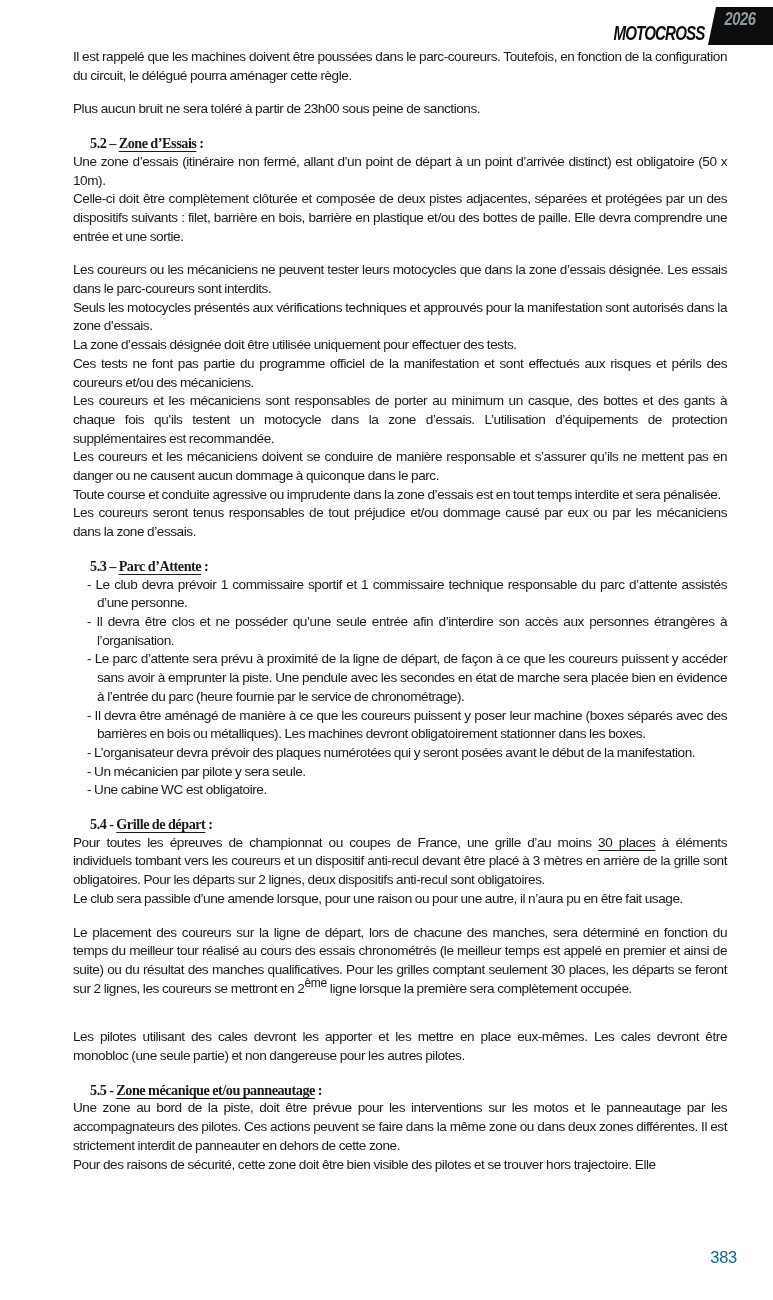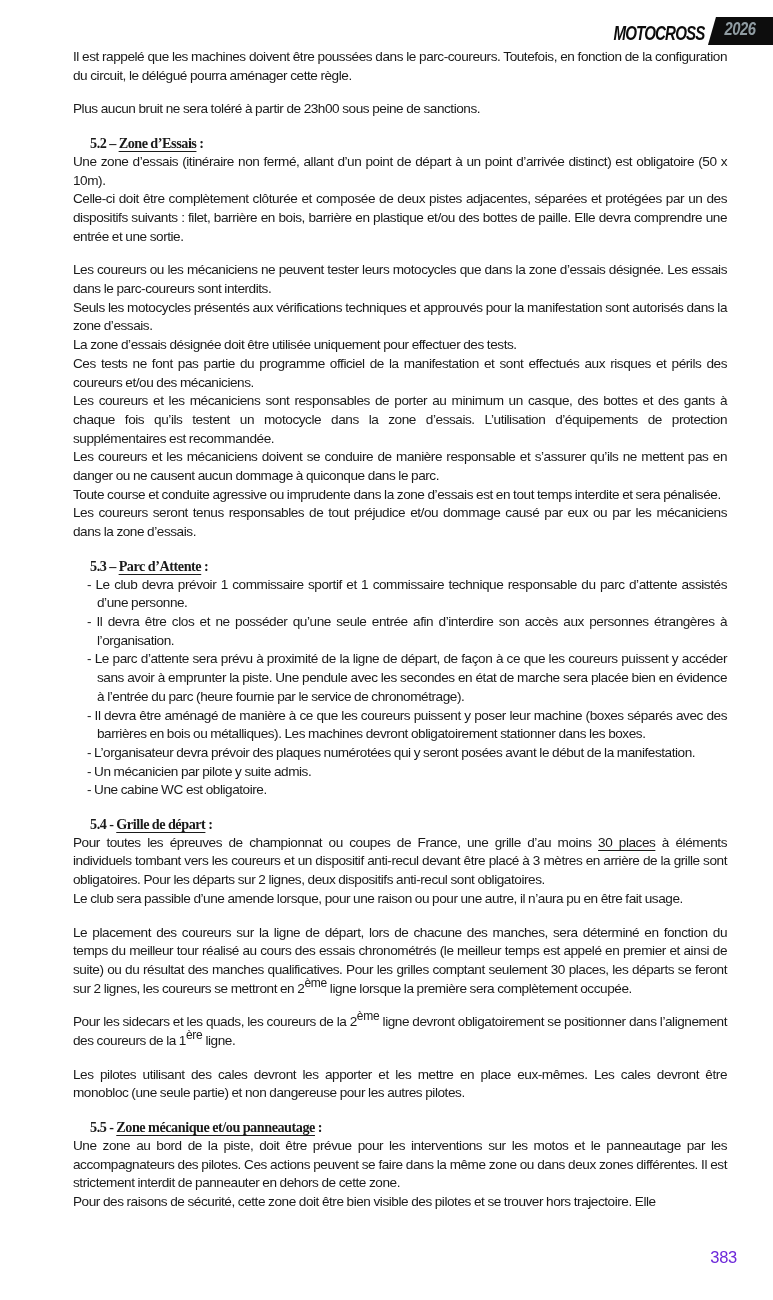--- a/index.html
+++ b/index.html
@@ -18,21 +18,21 @@
     display:inline-block;
     font-style:italic;font-weight:900;font-size:21px;letter-spacing:-1.2px;
     color:#0d0d0d;
     transform:scaleX(.72);transform-origin:100% 50%;
     white-space:nowrap;
   }
   .logo-yearbox{
     margin-left:3px;
     background:#0d0d0d;height:24px;
     display:flex;align-items:center;
-    padding:0 14px 4px 13px;
+    padding:0 14px 14px 13px;
     clip-path:polygon(8px 0,100% 0,100% 100%,0 100%);
   }
   .logo-year{
     display:inline-block;
     font-style:italic;font-weight:900;font-size:18px;letter-spacing:-0.5px;
     color:#8f9ba1;
     transform:scaleX(.82);transform-origin:50% 50%;
   }
   
   .doc{
@@ -47,21 +47,21 @@
     text-align:justify;
     margin-left:14px;padding-left:10px;text-indent:-10px;
   }
   .spacer{height:15px;}
   .b{font-weight:bold;font-family:Liberation Serif, serif;}
   .u{text-decoration:underline;text-decoration-thickness:1.3px;text-underline-offset:2.5px;}
   .sup{font-size:12px;vertical-align:super;letter-spacing:-0.3px;line-height:0;}
   
   .page-number{
     position:absolute;top:1248px;right:36px;
-    font-size:16.5px;letter-spacing:-0.3px;color:#6d28d9;
+    font-size:16.5px;letter-spacing:-0.3px;color:#0369a1;
   }
 </style>
 </head>
 <body>
 
 <div class="logo">
   <span class="logo-brand">MOTOCROSS</span>
   <span class="logo-yearbox" style="background: rgb(13, 13, 13);">
     <span class="logo-year" style="color: rgb(143, 155, 161);">2026</span>
   </span>
@@ -84,30 +84,29 @@
     <div class="blk p"><span>Les coureurs et les mécaniciens doivent se conduire de manière responsable et s’assurer qu’ils ne mettent pas en danger ou ne causent aucun dommage à quiconque dans le parc.</span></div>
     <div class="blk p"><span>Toute course et conduite agressive ou imprudente dans la zone d’essais est en tout temps interdite et sera pénalisée.</span></div>
     <div class="blk p"><span>Les coureurs seront tenus responsables de tout préjudice et/ou dommage causé par eux ou par les mécaniciens dans la zone d’essais.</span></div>
     <div class="blk spacer"></div>
     <div class="blk h"><span class="b">5.3 – </span><span class="b u">Parc d’Attente</span><span class="b"> :</span></div>
     <div class="blk li"><span>- Le club devra prévoir 1 commissaire sportif et 1 commissaire technique responsable du parc d’attente assistés d’une personne.</span></div>
     <div class="blk li"><span>- Il devra être clos et ne posséder qu’une seule entrée afin d’interdire son accès aux personnes étrangères à l’organisation.</span></div>
     <div class="blk li"><span>- Le parc d’attente sera prévu à proximité de la ligne de départ, de façon à ce que les coureurs puissent y accéder sans avoir à emprunter la piste. Une pendule avec les secondes en état de marche sera placée bien en évidence à l’entrée du parc (heure fournie par le service de chronométrage).</span></div>
     <div class="blk li"><span>- Il devra être aménagé de manière à ce que les coureurs puissent y poser leur machine (boxes séparés avec des barrières en bois ou métalliques). Les machines devront obligatoirement stationner dans les boxes.</span></div>
     <div class="blk li"><span>- L’organisateur devra prévoir des plaques numérotées qui y seront posées avant le début de la manifestation.</span></div>
-    <div class="blk li"><span>- Un mécanicien par pilote y suite admis.</span></div>
+    <div class="blk li"><span>- Un mécanicien par pilote y sera seule.</span></div>
     <div class="blk li"><span>- Une cabine WC est obligatoire.</span></div>
     <div class="blk spacer"></div>
     <div class="blk h"><span class="b">5.4 - </span><span class="b u">Grille de départ</span><span class="b"> :</span></div>
     <div class="blk p"><span>Pour toutes les épreuves de championnat ou coupes de France, une grille d’au moins </span><span class="u">30 places</span><span> à éléments individuels tombant vers les coureurs et un dispositif anti-recul devant être placé à 3 mètres en arrière de la grille sont obligatoires. Pour les départs sur 2 lignes, deux dispositifs anti-recul sont obligatoires.</span></div>
     <div class="blk p"><span>Le club sera passible d’une amende lorsque, pour une raison ou pour une autre, il n’aura pu en être fait usage.</span></div>
     <div class="blk spacer"></div>
     <div class="blk p"><span>Le placement des coureurs sur la ligne de départ, lors de chacune des manches, sera déterminé en fonction du temps du meilleur tour réalisé au cours des essais chronométrés (le meilleur temps est appelé en premier et ainsi de suite) ou du résultat des manches qualificatives. Pour les grilles comptant seulement 30 places, les départs se feront sur 2 lignes, les coureurs se mettront en 2</span><span class="sup">ème</span><span> ligne lorsque la première sera complètement occupée.</span></div>
     <div class="blk spacer"></div>
-    <div class="blk p"><span>Pour les sidecars et les quads, les coureurs de la 2</span><span class="sup">ème</span><span> ligne devront obligatoirement se positionner dans l’alignement des coureurs de la 1</span><span class="sup">ère</span><span> ligne.</span></div>
     <div class="blk spacer"></div>
     <div class="blk p"><span>Les pilotes utilisant des cales devront les apporter et les mettre en place eux-mêmes. Les cales devront être monobloc (une seule partie) et non dangereuse pour les autres pilotes.</span></div>
     <div class="blk spacer"></div>
     <div class="blk h"><span class="b">5.5 - </span><span class="b u">Zone mécanique et/ou panneautage</span><span class="b"> :</span></div>
     <div class="blk p"><span>Une zone au bord de la piste, doit être prévue pour les interventions sur les motos et le panneautage par les accompagnateurs des pilotes. Ces actions peuvent se faire dans la même zone ou dans deux zones différentes. Il est strictement interdit de panneauter en dehors de cette zone.</span></div>
     <div class="blk p"><span>Pour des raisons de sécurité, cette zone doit être bien visible des pilotes et se trouver hors trajectoire. Elle</span></div>
   </div>
 
 <div class="page-number">383</div>
 

